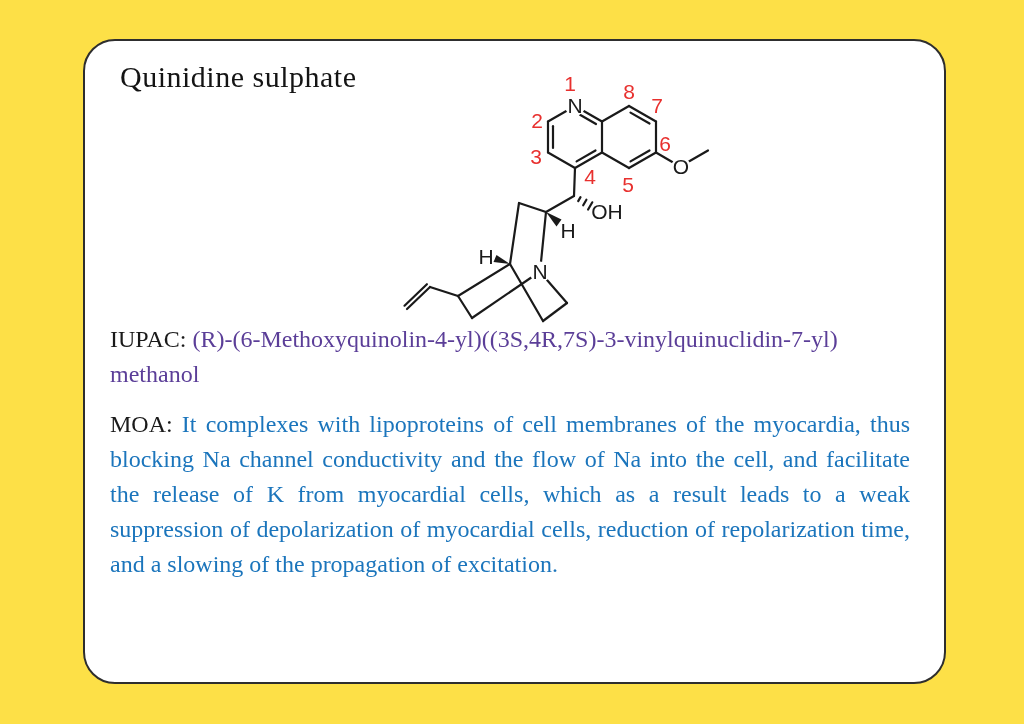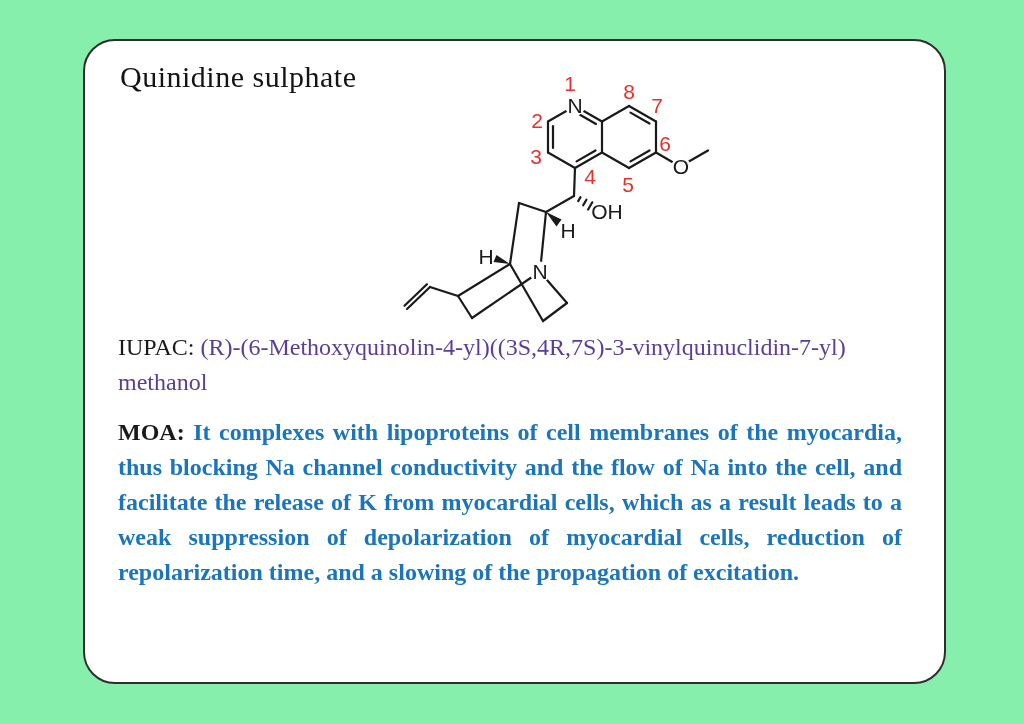--- a/index.html
+++ b/index.html
@@ -1,26 +1,26 @@
 <!DOCTYPE html>
 <html><head>
 <meta charset="utf-8">
 <style>
   html,body{margin:0;padding:0;background:#ffffff;}
-  .slide{position:relative;width:1024px;height:724px;background:#86efac;overflow:hidden;
+  .slide{position:relative;width:1024px;height:724px;background:#fde047;overflow:hidden;
          font-family:"Liberation Serif", serif;}
   .frame{position:absolute;left:83px;top:39px;width:859px;height:641px;
          border:2px solid #2e2e2e;border-radius:32px;background:#ffffff;}
   .title{position:absolute;left:120px;top:60px;font-size:30px;color:#141414;
          font-family:"Liberation Serif", serif;letter-spacing:.5px;}
   .textcol{position:absolute;left:110px;top:322px;width:800px;
            font-size:24px;line-height:35px;color:#1B75BC;}
-  .textcol p{margin:8px;}
+  .textcol p{margin:0;}
   p.iupac{ text-align:left; margin-bottom:15px;}
-  p.moa{  text-align:justify;font-weight:bold;}
+  p.moa{  text-align:justify;}
   p.uses{ text-align:justify;}
   .lbl{color:#1a1a1a;}
   .purple{color:#5B3E98;}
   .blue{color:#1B75BC;}
   svg text{font-family:"Liberation Sans", sans-serif;}
   .bond{stroke:#1a1a1a;stroke-width:2.2;stroke-linecap:round;fill:none;}
   .wedge{fill:#1a1a1a;stroke:none;}
   .atom{fill:#1a1a1a;font-size:21px;text-anchor:middle;}
   .rednum{fill:#E8302E;font-size:21px;text-anchor:middle;}
   .mask{fill:#ffffff;stroke:none;}

